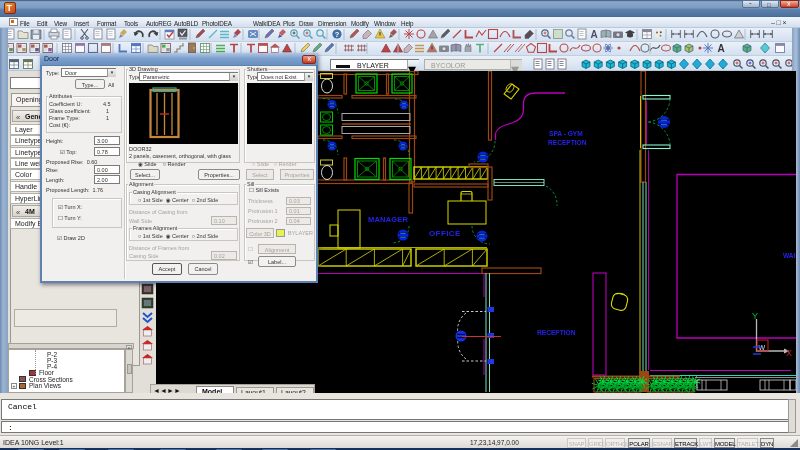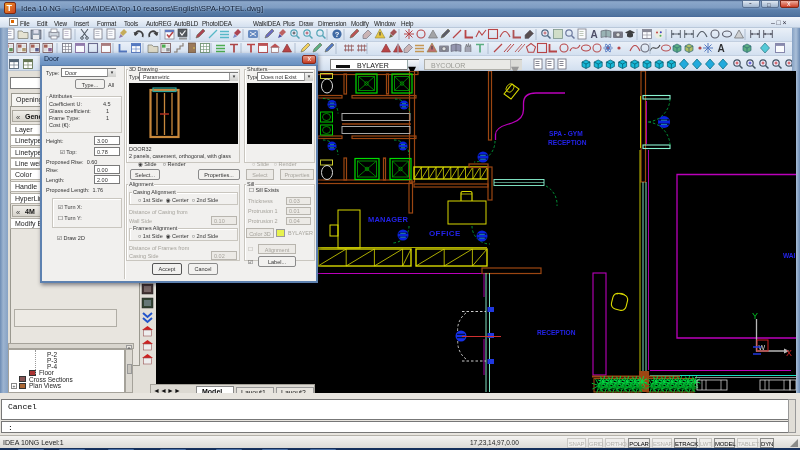--- a/index.html
+++ b/index.html
@@ -7,21 +7,20 @@
 .btn3d{background:#f2f1ef;border:1px solid #8a8a8a;border-radius:2px}
 .fld{background:#fff;border:1px solid #7a7a7a}
 .gb{border:1px solid #d5d2cb;box-shadow:inset 1px 1px 0 #fff;}
 .gry{color:#a6a39c}
 </style></head><body>
 <div id="root">
 <div class="abs" style="left:0;top:0;width:800px;height:17px;background:linear-gradient(180deg,#344f78 0%,#8ba7ca 10%,#7e9cc2 45%,#5b7fab 58%,#50749f 90%,#46689a 100%)">
 <div class="abs" style="left:4px;top:2px;width:12px;height:12px;background:linear-gradient(135deg,#f3a02c,#c93f1e);border:1px solid #7e2a10;border-radius:2px">
         <span style="position:absolute;left:1.5px;top:-0.5px;font-size:9px;font-weight:bold;color:#fff">T</span>
       </div>
-<span class="abs" style="left:21px;top:3.5px;font-size:7.8px;color:#0b1a33;text-shadow:0 0 2px #cfe0f2">Idea 10 NG &nbsp;-&nbsp; [C:\4M\IDEA\Top 10 reasons\English\SPA-HOTEL.dwg]</span>
 <div class="abs" style="left:742px;top:0;width:18px;height:8px;background:linear-gradient(#dfe8f2,#9fb4cd);border:1px solid #5a7293;border-radius:0 0 2px 2px">
         <span style="position:absolute;left:6px;top:-3px;font-size:8px;color:#223">-</span>
       </div>
 <div class="abs" style="left:761px;top:0;width:18px;height:8px;background:linear-gradient(#dfe8f2,#9fb4cd);border:1px solid #5a7293;border-radius:0 0 2px 2px">
         <span style="position:absolute;left:5px;top:0.5px;font-size:6px;color:#223">□</span>
       </div>
 <div class="abs" style="left:780px;top:0;width:19px;height:8px;background:linear-gradient(#f0b0a0,#cc3d24);border:1px solid #7e2a1a;border-radius:0 0 2px 2px">
         <span style="position:absolute;left:6px;top:-1px;font-size:7px;color:#fff">x</span>
       </div>
 </div>

